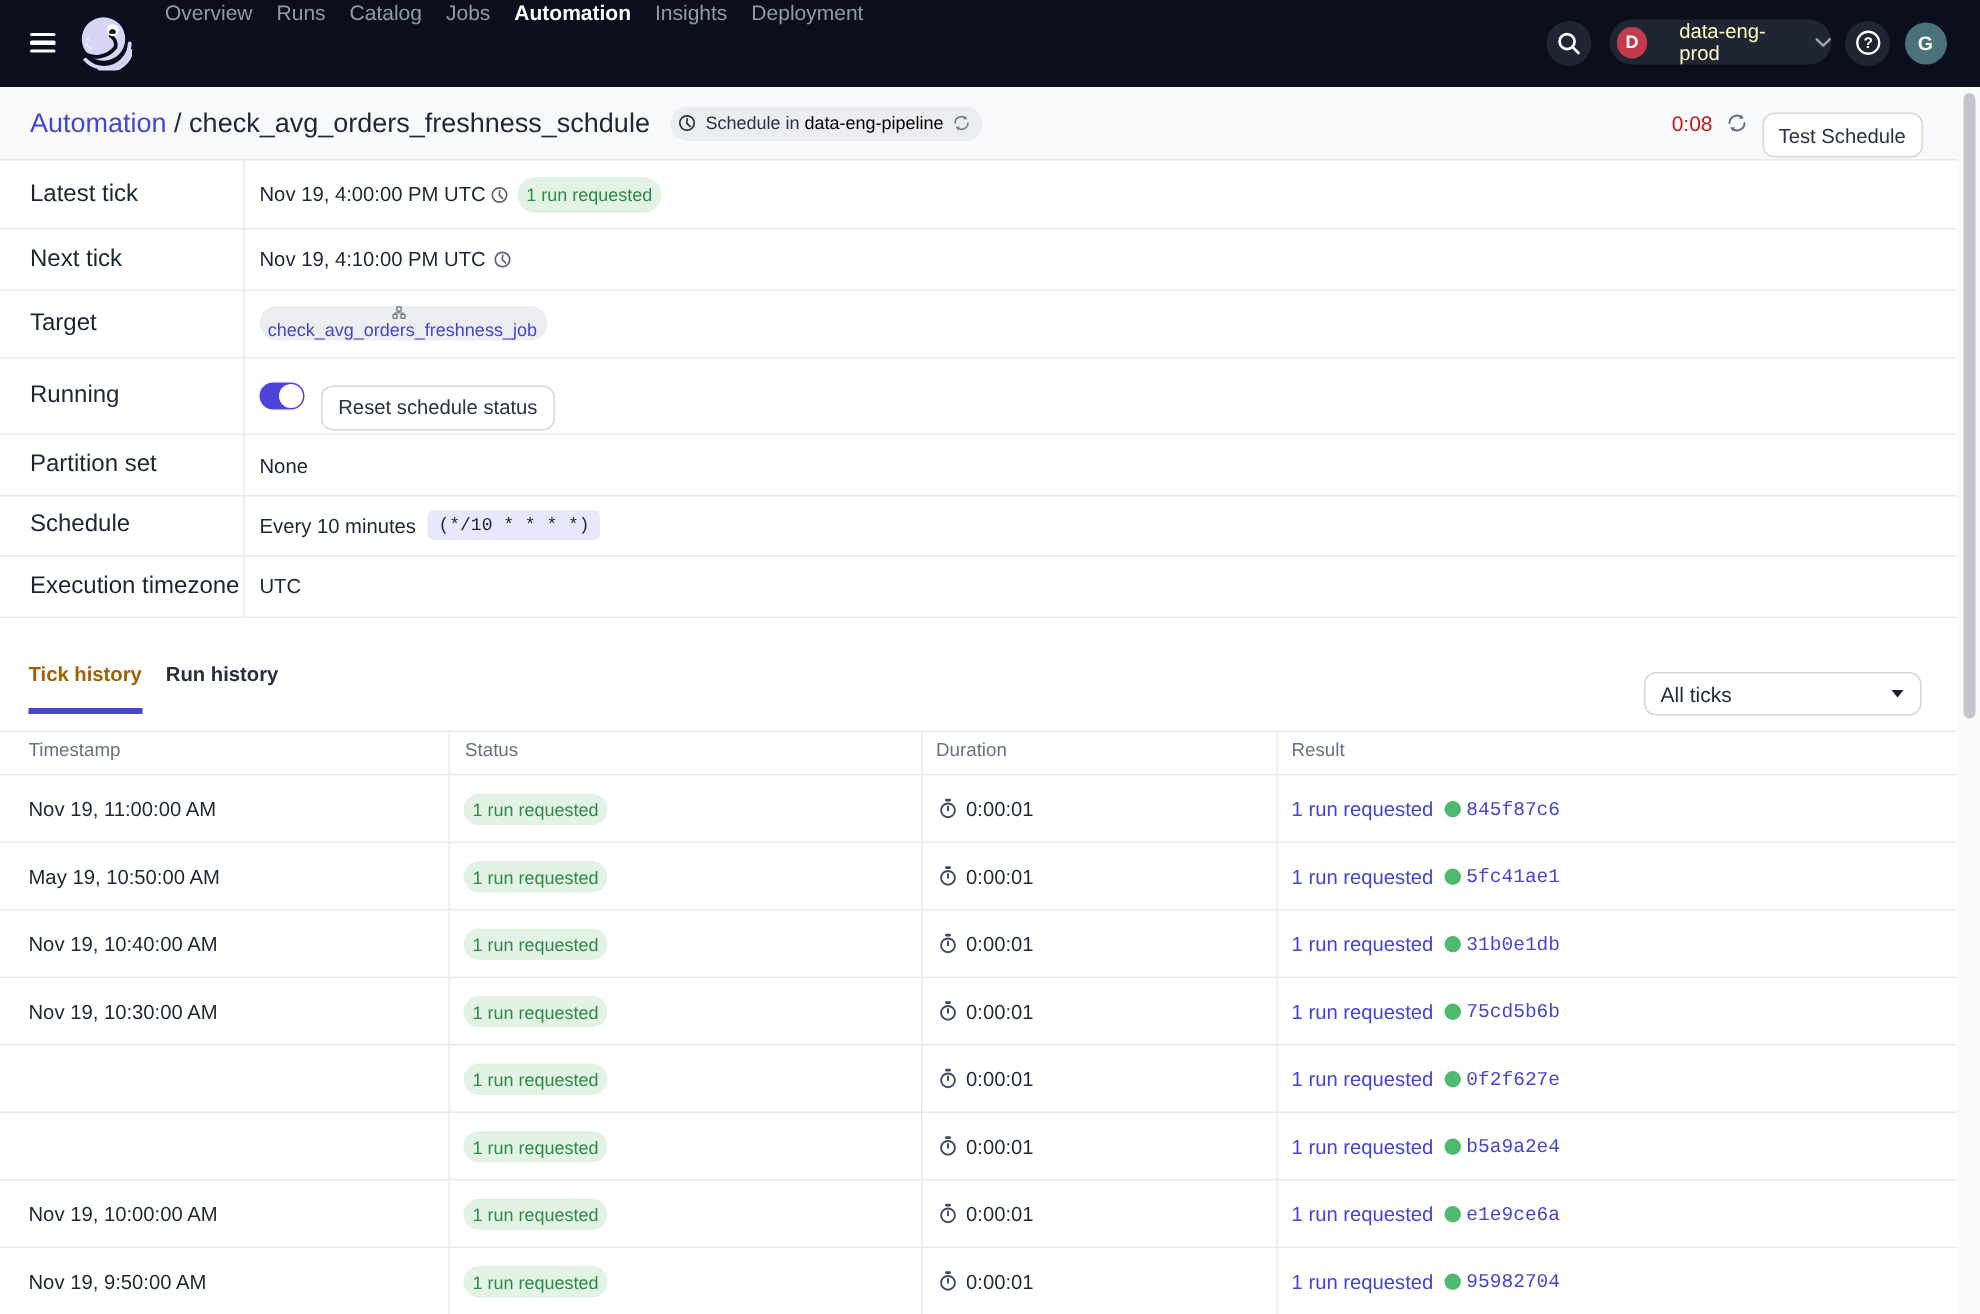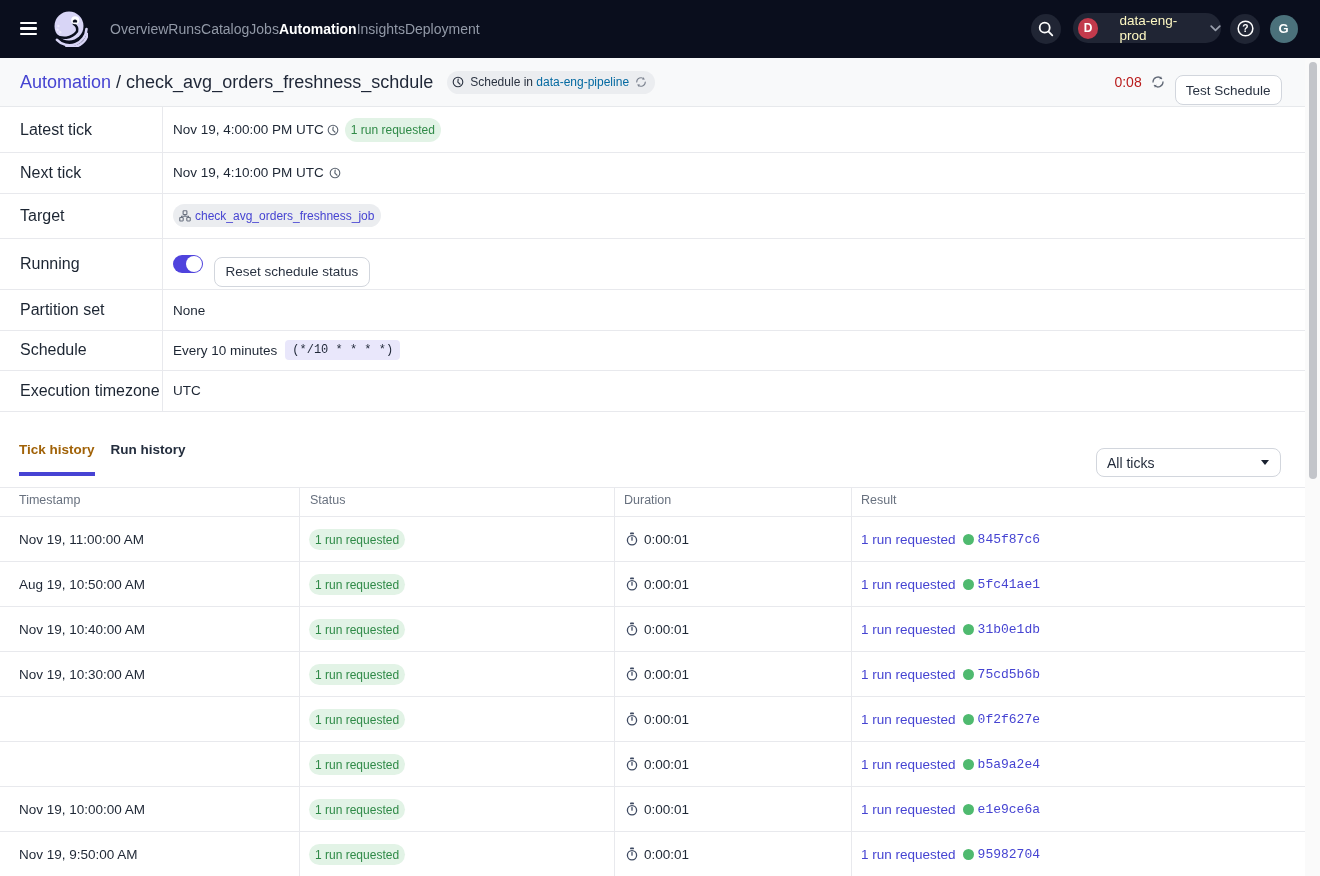--- a/index.html
+++ b/index.html
@@ -2,58 +2,58 @@
 <html><head>
 <meta charset="utf-8">
 <style>
 * { margin:0; padding:0; box-sizing:border-box; }
 html,body { width:1320px; height:876px; overflow:hidden; background:#fff;
   font-family:"Liberation Sans", sans-serif; }
 .topbar { position:absolute; left:0; top:0; width:1320px; height:58px; background:#0a0e1d; }
 .ham { position:absolute; left:20px; top:22px; width:17px; height:13px; }
 .ham div { height:2.4px; background:#fff; border-radius:1px; margin-bottom:2.9px; }
 .logo { position:absolute; left:52px; top:11px; }
-.nav { position:absolute; left:110px; top:0; height:58px; display:flex; align-items:center; gap:0;
+.nav { position:absolute; left:110px; top:0; height:58px; display:flex; gap:16px;
   font-size:14px; font-weight:500; color:#9299a7; }
 .nav .active { color:#fff; font-weight:600; }
 .circ { position:absolute; top:13.5px; width:30px; height:30px; border-radius:50%; background:#202534;
   display:flex; align-items:center; justify-content:center; }
 .depl { position:absolute; left:1073px; top:13px; width:148px; height:30px; border-radius:15px; background:#202534;
   display:flex; align-items:center; padding-left:4.5px; }
 .depl .dav { width:21px; height:21px; border-radius:50%; background:#c23a4c; color:#fff; font-size:12px; font-weight:700;
   display:flex; align-items:center; justify-content:center; }
 .depl .dname { color:#fef9c3; font-size:13.5px; font-weight:400; margin-left:21px; }
 .depl svg { margin-left:6px; }
 .gav { position:absolute; left:1269.5px; top:14.5px; width:28px; height:28px; border-radius:50%; background:#4b717b;
   color:#fff; font-size:13px; font-weight:600; display:flex; align-items:center; justify-content:center; }
 
 .crumbrow { position:absolute; left:0; top:58px; width:1320px; height:49px; background:#f8f9fa;
   border-bottom:1px solid #e7e9ec; }
 .crumb { position:absolute; left:20px; top:0; height:48px; display:flex; align-items:center; font-size:18px; color:#1f2737; }
 .crumb a { color:#4644d2; text-decoration:none; }
 .schedpill { display:inline-flex; align-items:center; height:23px; padding:0 8px 0 5px; margin-left:14px;
   background:#ebedf0; border-radius:12px; font-size:12px; color:#2a3240; white-space:pre; }
-.schedpill a { color:#0369a1; text-decoration:none; }
+.schedpill a { color:#000000; text-decoration:none; }
 .schedpill svg.clk { margin-right:6px; }
 .schedpill svg.ref { margin-left:6px; }
 .crumb-right { position:absolute; right:38.5px; top:0; height:48px; display:flex; align-items:center; }
 .count { font-size:14px; color:#b91c1c;text-align:right; }
 .crumb-right > svg { margin:0 10px 0 9px; }
 .btn { height:30px; background:#fff; border:1px solid #d2d6dd; border-radius:8px; font-size:13.5px; color:#2a3342;
   display:flex; align-items:center; padding:0 10px; font-family:"Liberation Sans",sans-serif; white-space:nowrap;margin-top:16px; }
 
 .meta { position:absolute; left:0; top:107px; width:1305px; }
 .mrow { position:relative; border-bottom:1px solid #e8e9ed; display:flex; align-items:center; }
 .mlabel { position:absolute; left:20px; font-size:16px; color:#1c2532; }
 .mval { position:absolute; left:173px; display:flex; align-items:center; font-size:13.5px; color:#1d2634; }
 .vline { position:absolute; left:162px; top:107px; width:1px; height:305px; background:#e8e9ed; }
 .gpill { display:inline-flex; align-items:center; height:21px; padding:0 6px; background:#e2f3e6; border-radius:11px;
   font-size:12px; color:#2f8a47; }
 .jobpill { display:inline-flex; align-items:center; height:23px; padding:0 7px 0 5.5px; background:#ebedf0;
-  border-radius:12px; font-size:12px; }
+  border-radius:12px; font-size:12px;flex-direction:column; }
 .jobpill svg { margin-right:4.5px; }
 .jobpill a { color:#4644d2; text-decoration:none; }
 .toggle { width:30px; height:18px; border-radius:9px; background:#4f43dd; position:relative; }
 .toggle .knob { position:absolute; right:1px; top:1px; width:16px; height:16px; border-radius:50%; background:#fff; }
 .cron { display:inline-flex; align-items:center; height:20px; padding:0 7px; background:#e9e7fb; border-radius:4px;
   font-family:"Liberation Mono",monospace; font-size:12px; color:#1f2737; white-space:pre; }
 
 .tabs { position:absolute; left:19px; top:442px; display:flex; gap:16px; font-size:13.5px; font-weight:600; }
 .tabs .t1 { color:#a16207; }
 .tabs .t2 { color:#242e3e; }
@@ -244,21 +244,21 @@
     <span class="re">
         <a>1 run requested</a>
         <span class="dot"></span>
         <a class="hash">845f87c6</a>
       </span>
     <div class="cb cb1"></div>
       <div class="cb cb2"></div>
       <div class="cb cb3"></div>
   </div>
   <div class="trow">
-    <span class="ts">Aug 19, 10:50:00 AM</span>
+    <span class="ts">May 19, 10:50:00 AM</span>
     <span class="st"><span class="gpill">1 run requested</span></span>
     <span class="du"><svg width="12" height="14" viewBox="0 0 12 14">
           <rect x="4" y="0.5" width="4" height="1.8" rx="0.9" fill="#3f4b63"></rect>
           <circle cx="6" cy="8.2" r="4.6" stroke="#3f4b63" stroke-width="1.3" fill="none"></circle>
           <path d="M6 5.6 V8.2" stroke="#3f4b63" stroke-width="1.3" stroke-linecap="round"></path>
         </svg>0:00:01</span>
     <span class="re">
         <a>1 run requested</a>
         <span class="dot"></span>
         <a class="hash">5fc41ae1</a>

